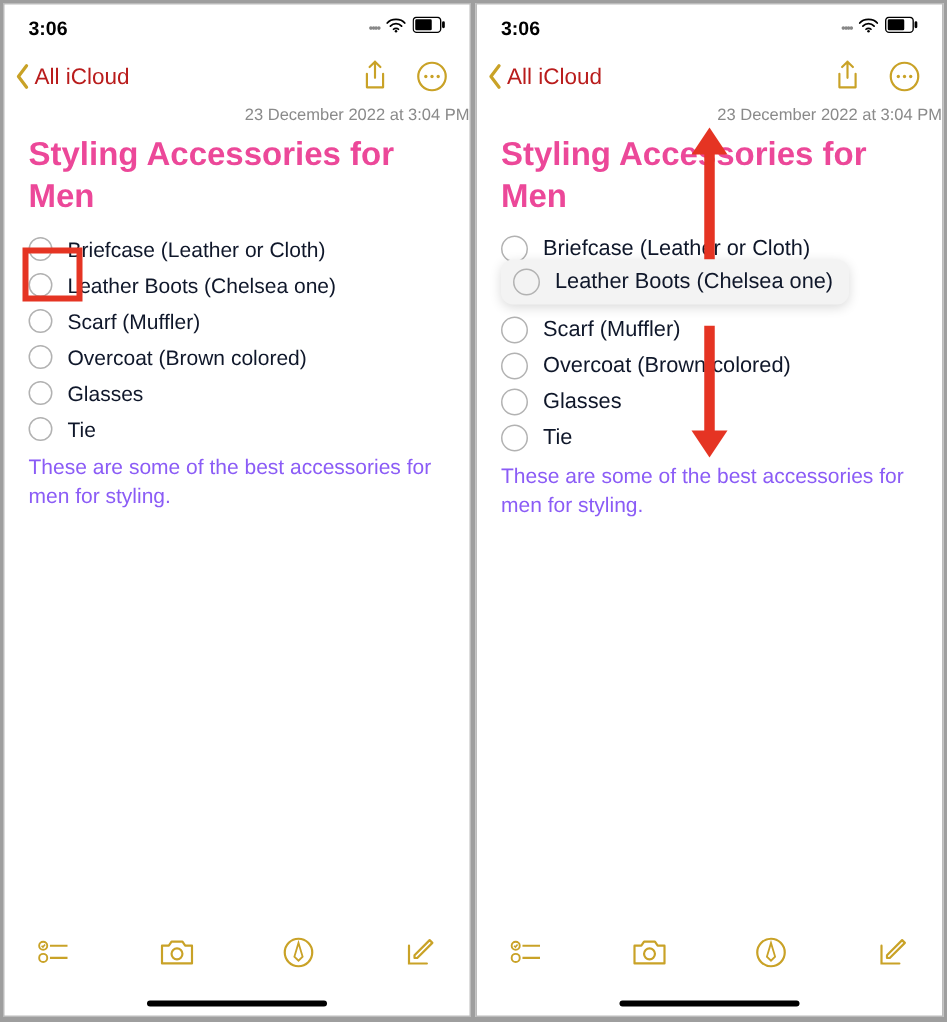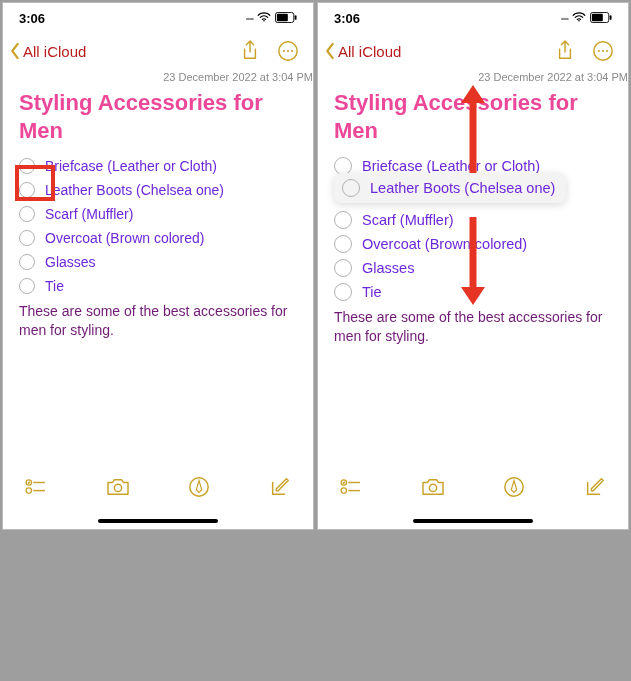--- a/index.html
+++ b/index.html
@@ -9,21 +9,21 @@
     background: #9e9e9e;
     font-family: -apple-system, "Helvetica Neue", Arial, sans-serif;
     width: 631px;
     height: 681px;
     display: flex;
     gap: 3px;
     padding: 2px;
   }
   .phone {
     width: 312px;
-    height: 528px;
+    height: 676px;
     background: #fff;
     position: relative;
     overflow: hidden;
     border: 1px solid #bbb;
   }
   .status-bar {
     height: 30px;
     display: flex;
     align-items: center;
     justify-content: space-between;
@@ -89,26 +89,26 @@
     border-radius: 50%;
     flex-shrink: 0;
   }
   .circle.big {
     width: 18px;
     height: 18px;
     border-width: 1.6px;
   }
   .row-label {
     font-size: 14px;
-    color: #6d28d9;
+    color: #0f172a;
   }
   .row-label.big { font-size: 14.5px; }
   .paragraph {
     font-size: 14px;
-    color: #701a75;
+    color: #8b5cf6;
     margin-top: 4px;
     line-height: 1.35;
   }
   .toolbar {
     position: absolute;
     bottom: 18px;
     left: 0;
     right: 0;
     height: 48px;
     display: flex;

